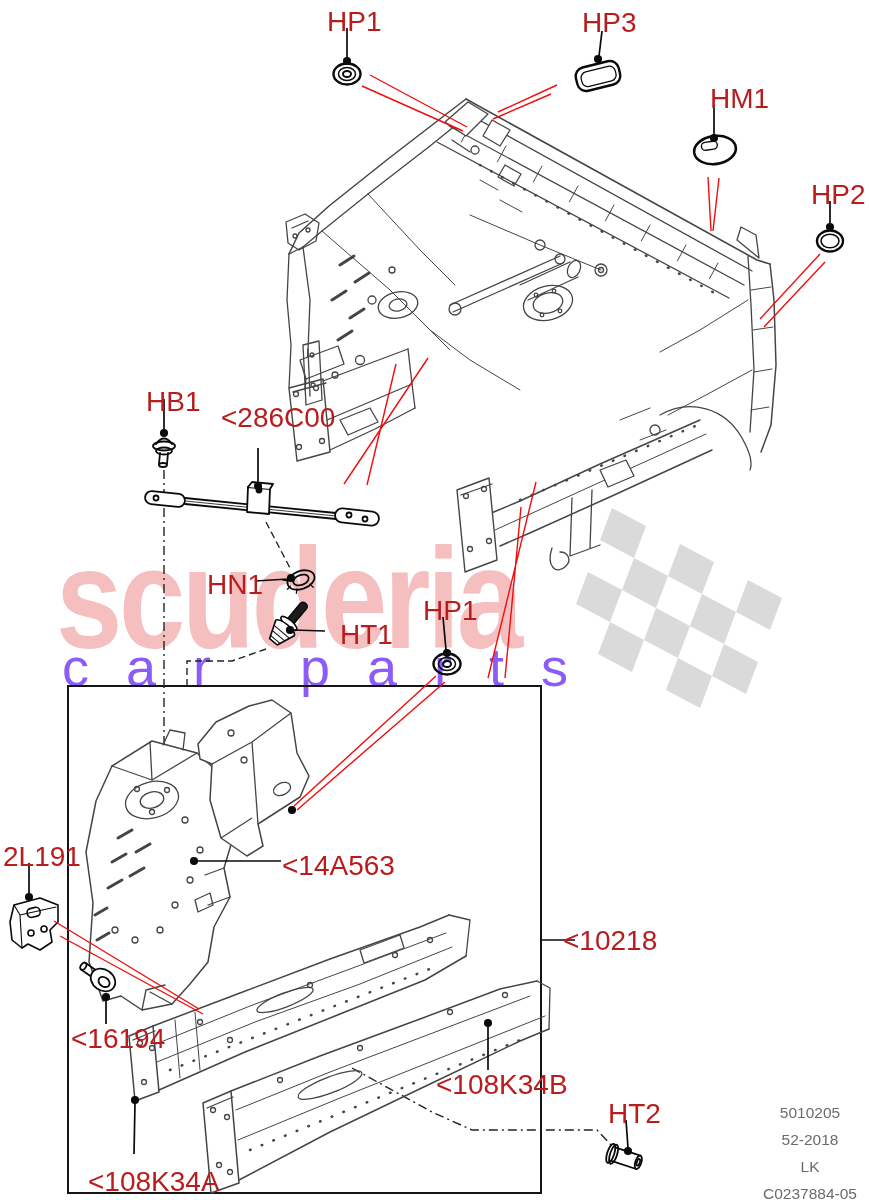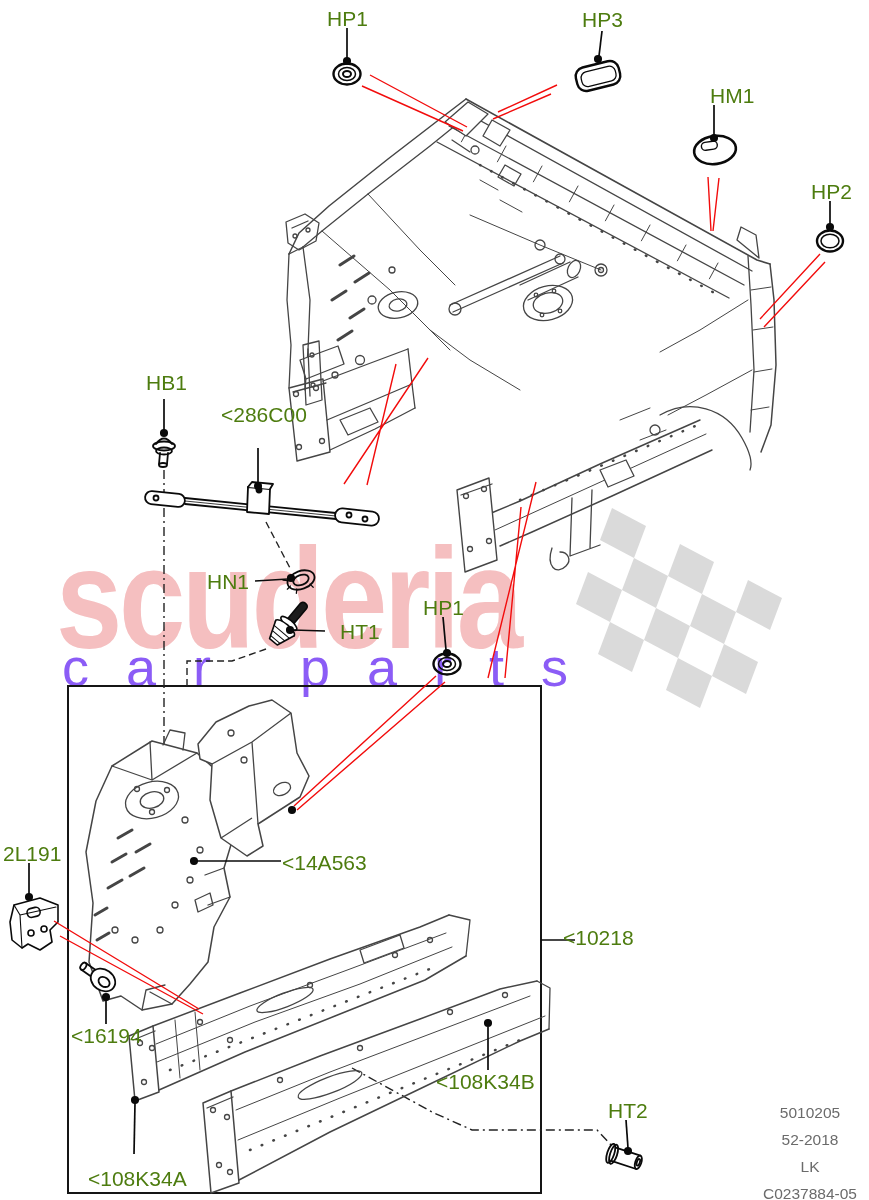--- a/index.html
+++ b/index.html
@@ -7,21 +7,21 @@
         font-family:"Liberation Sans",sans-serif;}
   
   #wm-brand{position:absolute;left:56px;top:528px;z-index:0;
             font-size:142px;font-weight:bold;line-height:1;letter-spacing:-4px;
             color:#f5bfc0;transform:scaleX(0.84);transform-origin:left top;white-space:nowrap;}
   #wm-tagline{position:absolute;left:62px;top:640px;z-index:0;
               font-size:54px;line-height:1;letter-spacing:37px;color:#8b5cf6;white-space:nowrap;}
   
   #art{position:absolute;left:0;top:0;z-index:1;}
   
-  .callout{position:absolute;z-index:2;font-size:21px;color:#4d7c0f;white-space:nowrap;line-height:1;}
+  .callout{position:absolute;z-index:2;font-size:28px;color:#b91c1c;white-space:nowrap;line-height:1;}
   
   #ref{position:absolute;z-index:2;left:752px;top:1099px;width:116px;text-align:center;
        font-size:15.5px;line-height:27px;color:#6b6b6b;}
 </style>
 </head>
 <body>
 
 <div id="page">
 
   <div id="wm-brand">scuderia</div>
@@ -344,21 +344,21 @@
       <path d="M626,1120 L628,1148" fill="none"></path>
         <circle cx="628" cy="1151" r="3.2"></circle>
       <circle cx="292" cy="810" r="3.2"></circle>
     </g>
   </svg>
 
   <div class="callout" style="left:327px;top:8px">HP1</div>
   <div class="callout" style="left:582px;top:9px">HP3</div>
   <div class="callout" style="left:710px;top:85px">HM1</div>
   <div class="callout" style="left:811px;top:181px">HP2</div>
-  <div class="callout" style="left:146px;top:372px">HB1</div>
+  <div class="callout" style="left:146px;top:388px">HB1</div>
   <div class="callout" style="left:221px;top:404px">&lt;286C00</div>
   <div class="callout" style="left:207px;top:571px">HN1</div>
   <div class="callout" style="left:340px;top:621px">HT1</div>
   <div class="callout" style="left:423px;top:597px">HP1</div>
   <div class="callout" style="left:3px;top:843px">2L191</div>
   <div class="callout" style="left:282px;top:852px">&lt;14A563</div>
   <div class="callout" style="left:563px;top:927px">&lt;10218</div>
   <div class="callout" style="left:71px;top:1025px">&lt;16194</div>
   <div class="callout" style="left:88px;top:1168px">&lt;108K34A</div>
   <div class="callout" style="left:436px;top:1071px">&lt;108K34B</div>

